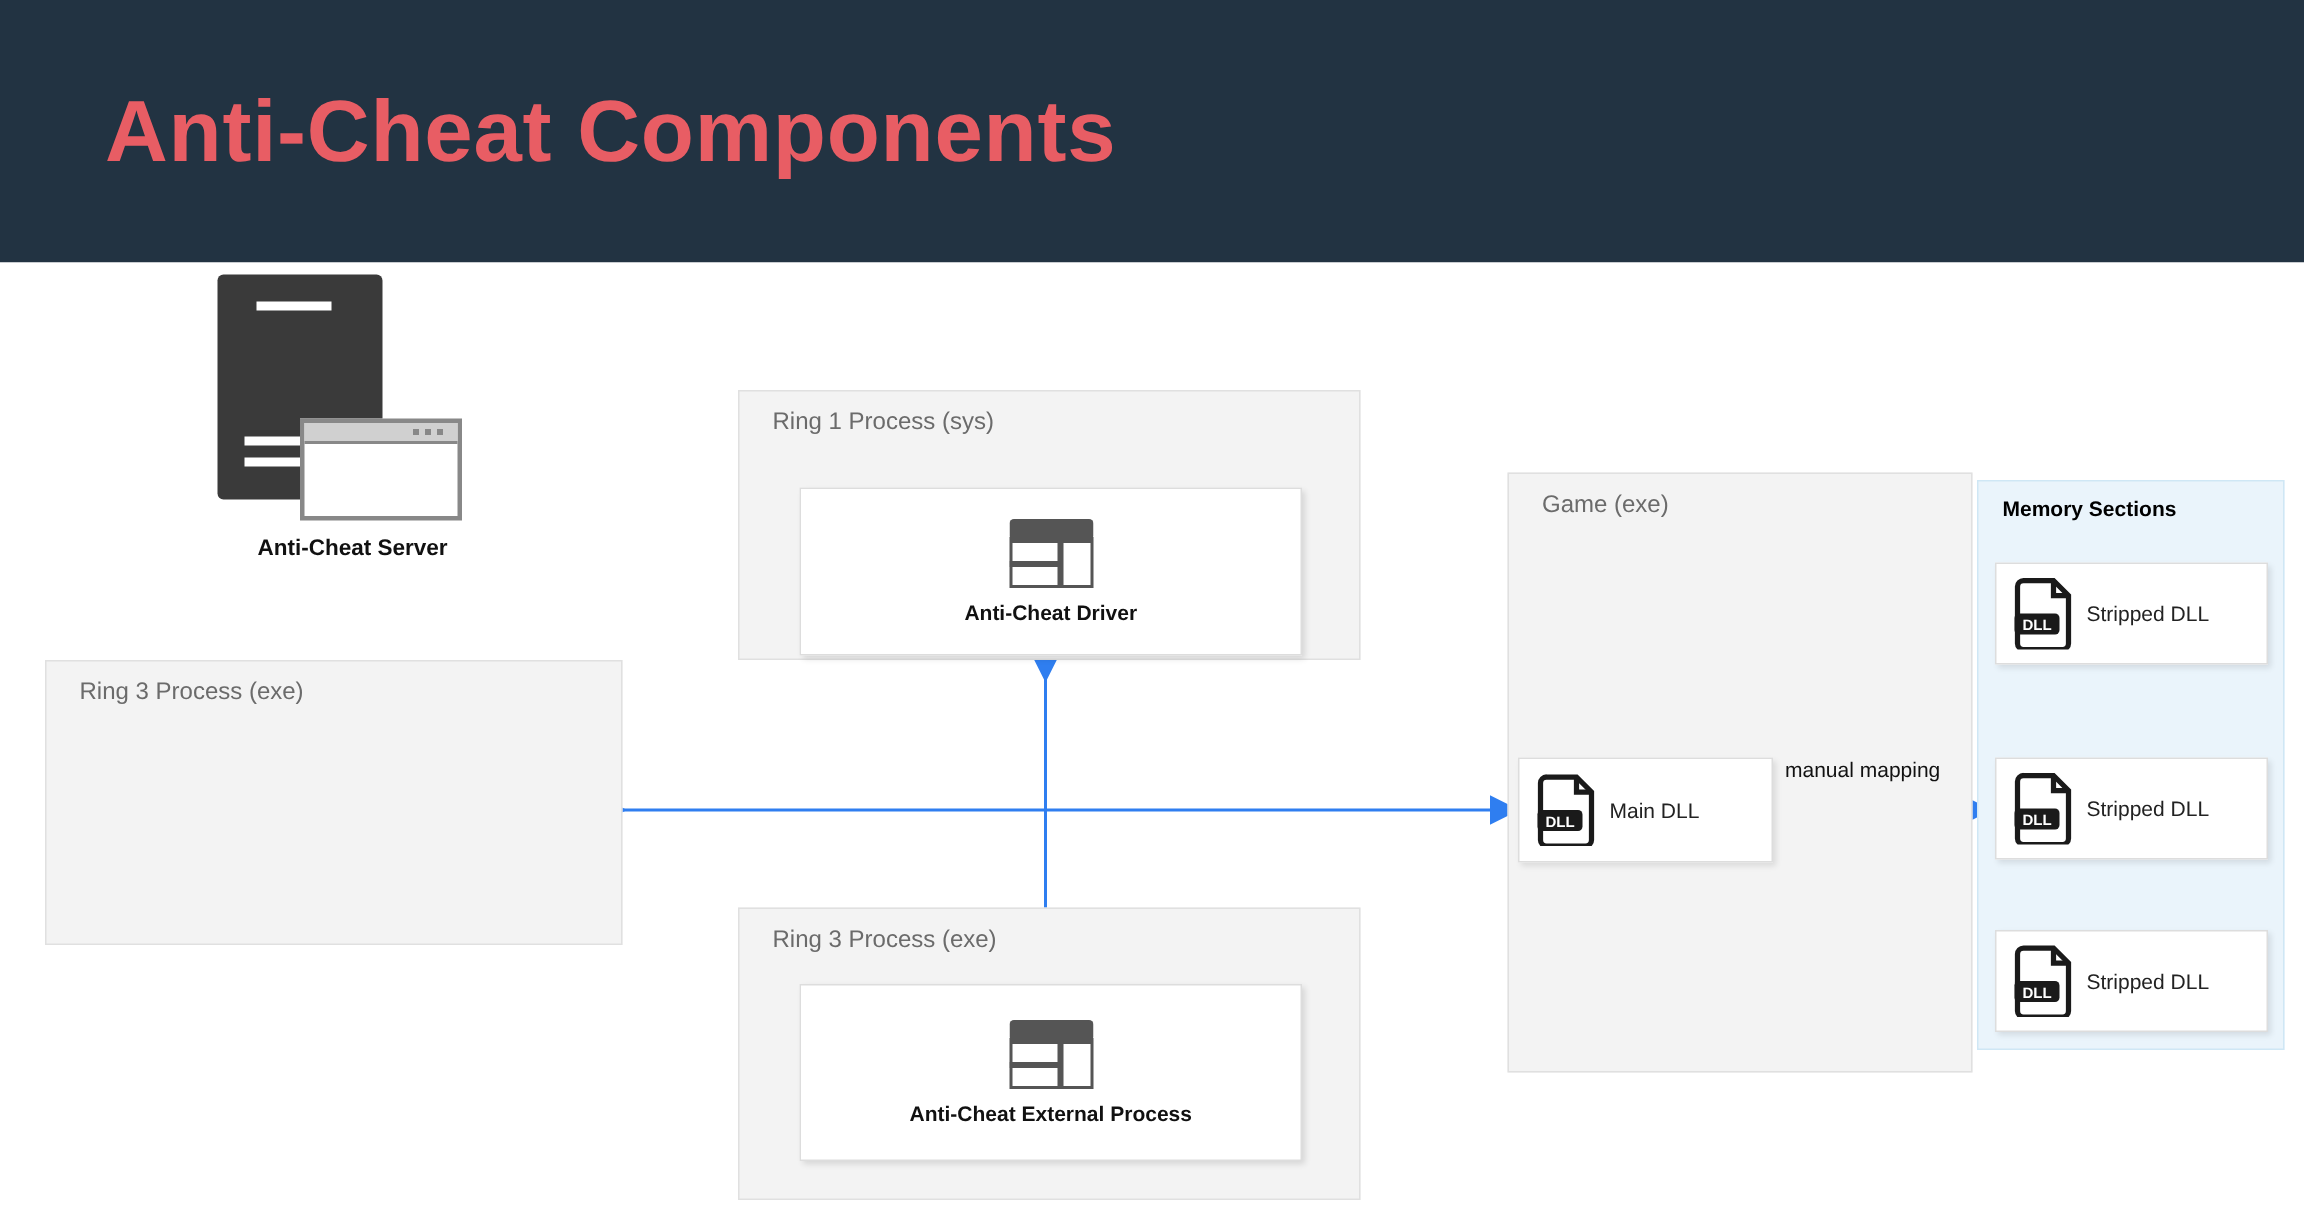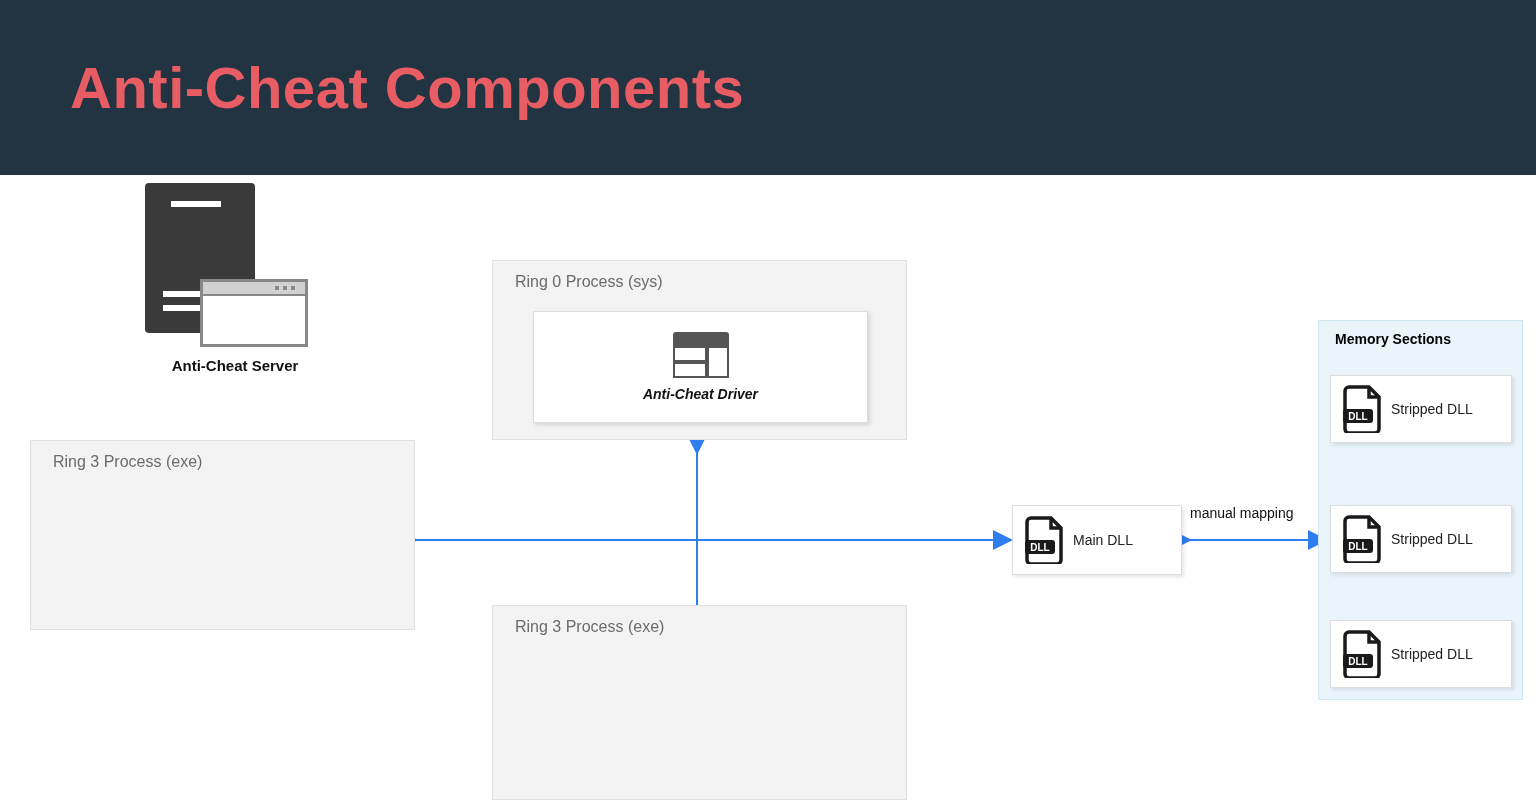--- a/index.html
+++ b/index.html
@@ -162,40 +162,52 @@
       <div class="server-line2"></div>
       <div class="server-line3"></div>
     </div>
     <div class="server-window">
         <div class="server-window-bar"></div>
       </div>
   </div>
   <div class="server-label">Anti-Cheat Server</div>
 
   <div class="group" style="left:492px; top:85px; width:415px; height:180px;">
-    <div class="group-title">Ring 0 Process (sys)</div>
-    <div class="node" style="left:40px; top:50px; width:335px; height:112px;font-style:italic;">
+    <div class="group-title">Ring 1 Process (sys)</div>
+    <div class="node" style="left:40px; top:64px; width:335px; height:112px;">
       <svg class="app-icon" viewBox="0 0 56 46">
         <rect x="0" y="0" width="56" height="14" rx="3" fill="#555"></rect>
         <rect x="0" y="14" width="56" height="32" rx="0" fill="none" stroke="#555" stroke-width="4"></rect>
         <line x1="34" y1="14" x2="34" y2="46" stroke="#555" stroke-width="4"></line>
         <line x1="0" y1="30" x2="34" y2="30" stroke="#555" stroke-width="4"></line>
       </svg>
       <div class="node-label">Anti-Cheat Driver</div>
     </div>
   </div>
 
   <div class="group" style="left:30px; top:265px; width:385px; height:190px;">
     <div class="group-title">Ring 3 Process (exe)</div>
   </div>
 
   <div class="group" style="left:492px; top:430px; width:415px; height:195px;">
     <div class="group-title">Ring 3 Process (exe)</div>
-  </div>
-
+    <div class="node" style="left:40px; top:50px; width:335px; height:118px;">
+      <svg class="app-icon" viewBox="0 0 56 46">
+        <rect x="0" y="0" width="56" height="14" rx="3" fill="#555"></rect>
+        <rect x="0" y="14" width="56" height="32" fill="none" stroke="#555" stroke-width="4"></rect>
+        <line x1="34" y1="14" x2="34" y2="46" stroke="#555" stroke-width="4"></line>
+        <line x1="0" y1="30" x2="34" y2="30" stroke="#555" stroke-width="4"></line>
+      </svg>
+      <div class="node-label">Anti-Cheat External Process</div>
+    </div>
+  </div>
+
+  <div class="group" style="left:1005px; top:140px; width:310px; height:400px;">
+    <div class="group-title">Game (exe)</div>
+  </div>
   <div class="dll-node" style="left:1012px; top:330px; width:170px; height:70px;">
     <svg class="dll-icon" viewBox="0 0 42 48">
       <path d="M8 2 h20 l10 10 v32 a4 4 0 0 1 -4 4 h-26 a4 4 0 0 1 -4 -4 v-38 a4 4 0 0 1 4 -4 z" fill="#fff" stroke="#1a1a1a" stroke-width="3.5"></path>
       <path d="M28 2 v10 h10" fill="none" stroke="#1a1a1a" stroke-width="3.5"></path>
       <rect x="2" y="24" width="30" height="14" rx="3" fill="#1a1a1a"></rect>
       <text x="17" y="35" font-size="10" font-weight="700" fill="#fff" text-anchor="middle" font-family="Arial">DLL</text>
     </svg>
     <span class="node-label-small">Main DLL</span>
   </div>
 

